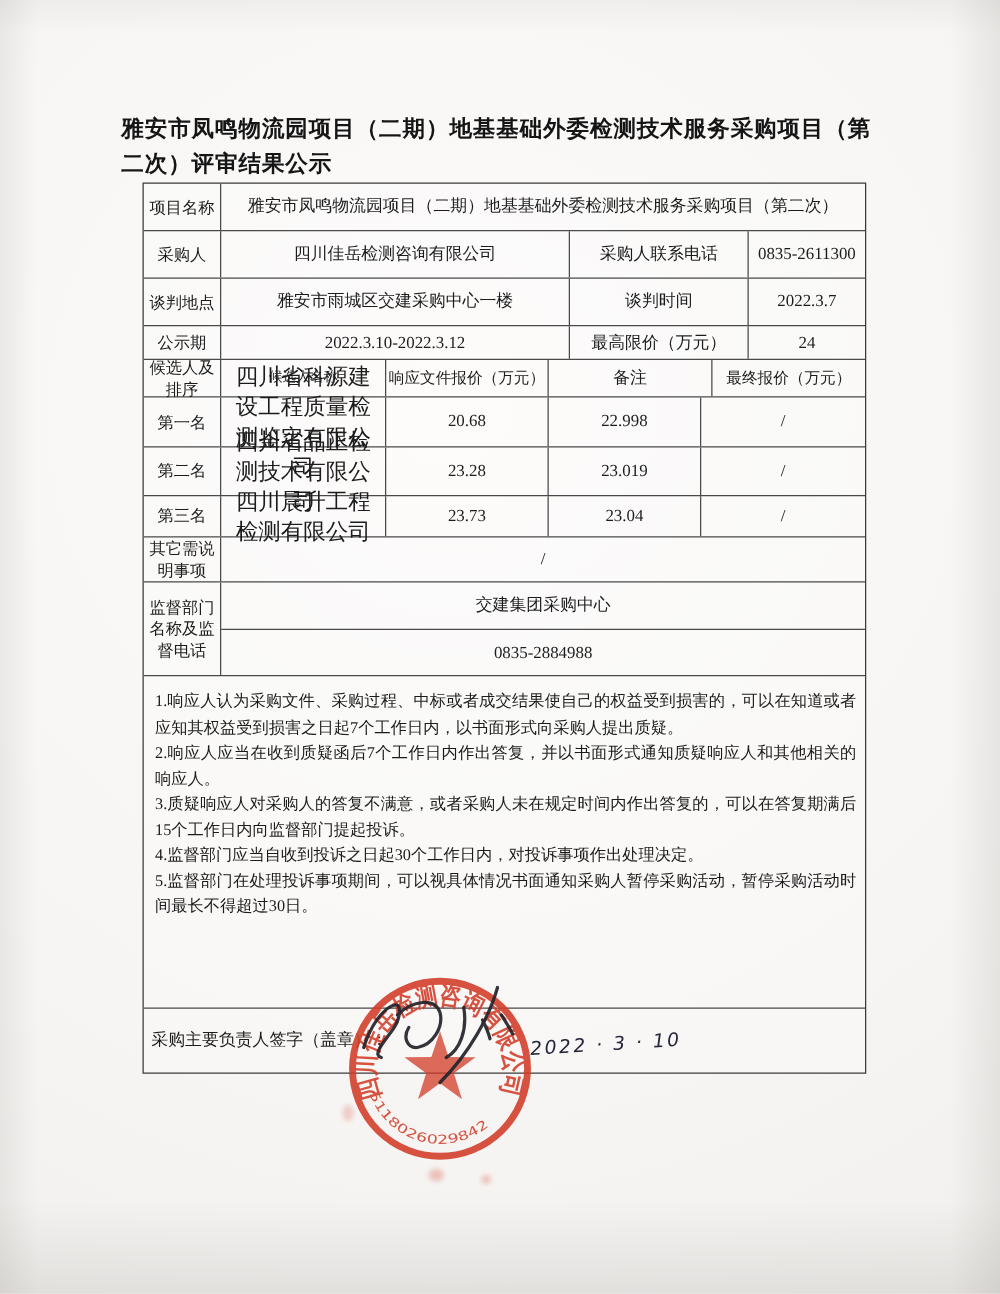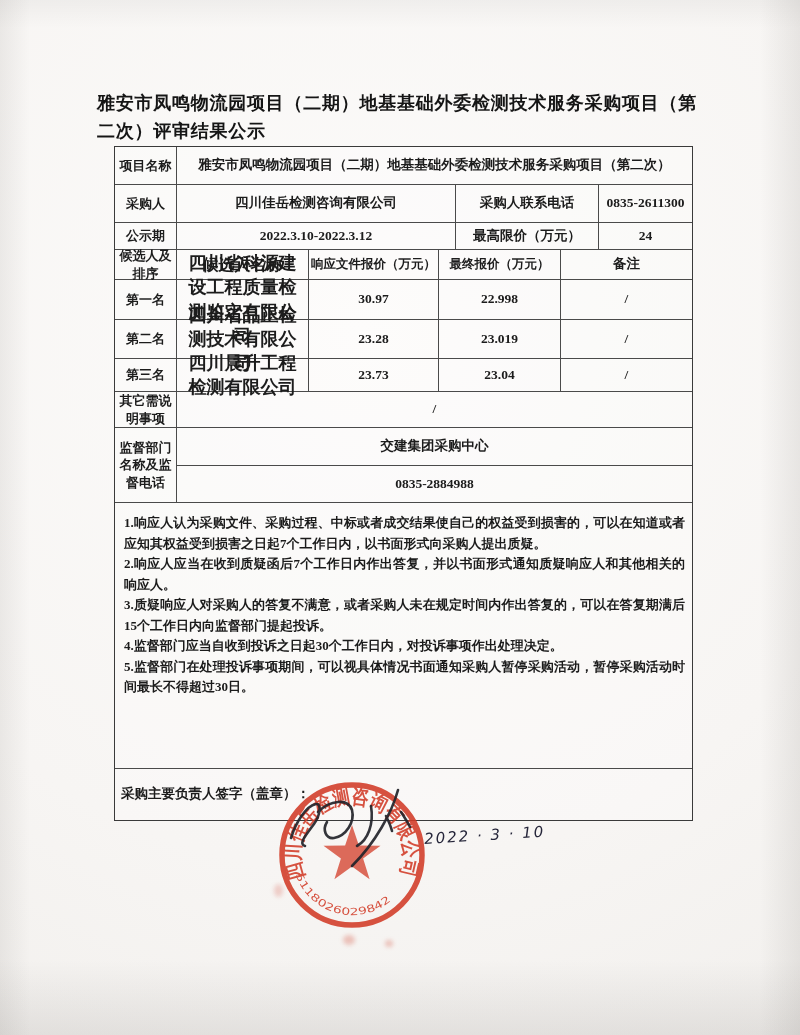--- a/index.html
+++ b/index.html
@@ -19,21 +19,20 @@
   }
   .title{
     position:absolute;left:97px;top:90px;width:606px;
     font-size:18px;font-weight:bold;line-height:1.53;letter-spacing:0.75px;
     text-align:left;color:#151515;
   }
   .tbl{
     position:absolute;left:114px;top:146px;width:579px;
     border:1.5px solid #3a3a3a;box-sizing:border-box;
     background:rgba(255,255,255,0.25);
-    font-weight:bold;
   }
   .tr{display:flex;border-bottom:1px solid #4a4a4a;}
   .tr:last-child{border-bottom:none;}
   .td{
     border-right:1px solid #4a4a4a;box-sizing:border-box;
     display:flex;align-items:center;justify-content:center;
     text-align:center;padding:2px 3px;
     font-size:13.5px;line-height:1.35;color:#1c1c1c;
   }
   .td:last-child{border-right:none;}
@@ -77,40 +76,46 @@
       <div class="td wspan">雅安市凤鸣物流园项目（二期）地基基础外委检测技术服务采购项目（第二次）</div>
     </div>
 
     <div class="tr" style="height:37px">
       <div class="td w1">采购人</div>
       <div class="td wb2">四川佳岳检测咨询有限公司</div>
       <div class="td wb3">采购人联系电话</div>
       <div class="td wb4">0835-2611300</div>
     </div>
 
+    <div class="tr" style="height:37px">
+      <div class="td w1">谈判地点</div>
+      <div class="td wb2">雅安市雨城区交建采购中心一楼</div>
+      <div class="td wb3">谈判时间</div>
+      <div class="td wb4">2022.3.7</div>
+    </div>
 
     <div class="tr" style="height:26px">
       <div class="td w1">公示期</div>
       <div class="td wb2">2022.3.10-2022.3.12</div>
       <div class="td wb3">最高限价（万元）</div>
       <div class="td wb4">24</div>
     </div>
 
     <div class="tr" style="height:29px">
       <div class="td w1">候选人及排序</div>
-      <div class="td wc2" style="font-size:16px">候选人名称</div>
+      <div class="td wc2" style="font-size:11px">候选人名称</div>
       <div class="td wc3 nowrap">响应文件报价（万元）</div>
+      <div class="td wc5">备注</div>
       <div class="td wc4 nowrap">最终报价（万元）</div>
-      <div class="td wc5">备注</div>
     </div>
 
     <div class="tr" style="height:39px">
       <div class="td w1">第一名</div>
       <div class="td wc2">四川省科源建设工程质量检测鉴定有限公司</div>
-      <div class="td wc3">30.97</div>
+      <div class="td wc3">20.68</div>
       <div class="td wc4">22.998</div>
       <div class="td wc5">/</div>
     </div>
 
     <div class="tr" style="height:38px">
       <div class="td w1">第二名</div>
       <div class="td wc2">四川省品正检测技术有限公司</div>
       <div class="td wc3">23.28</div>
       <div class="td wc4">23.019</div>
       <div class="td wc5">/</div>

